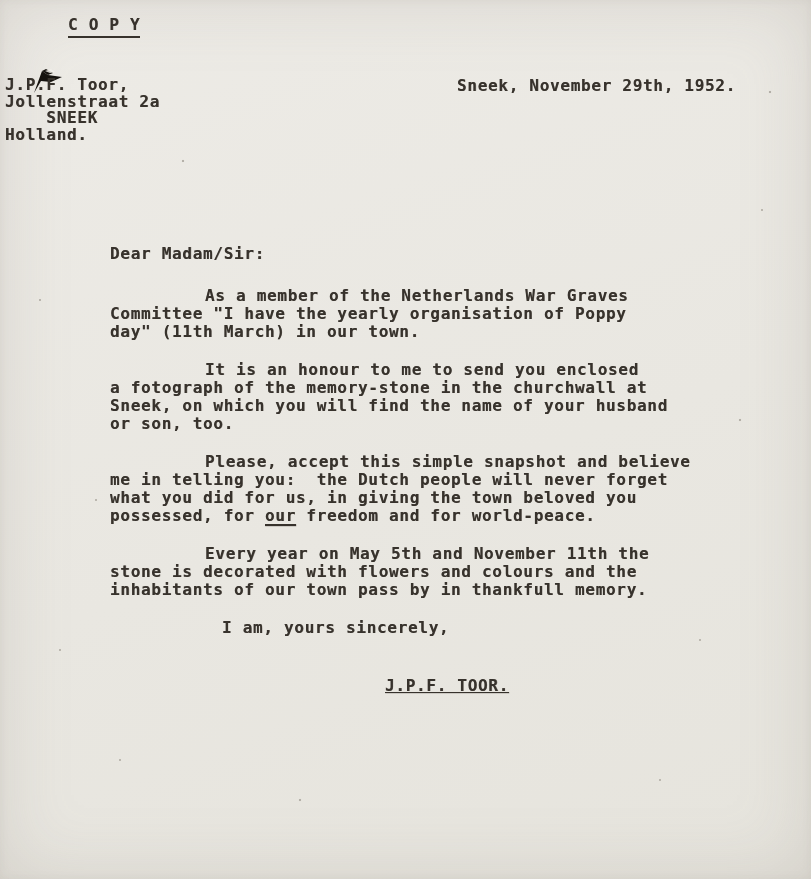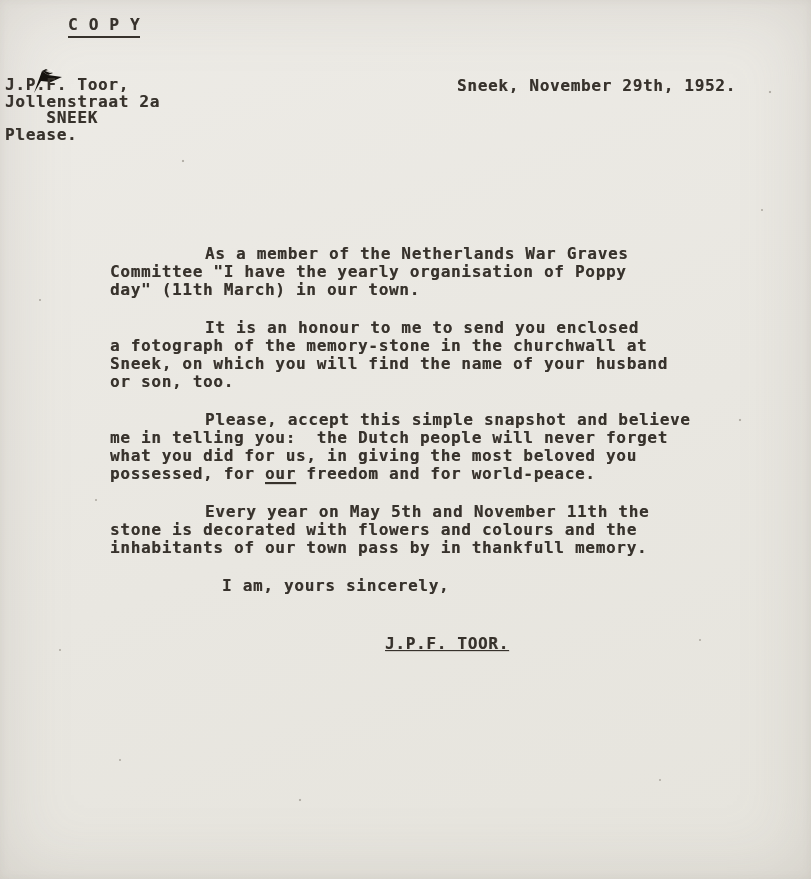--- a/index.html
+++ b/index.html
@@ -71,39 +71,40 @@
 
   <svg class="smudge" width="32" height="28" viewBox="0 0 32 28">
     <polygon points="1,25 9,3 15,7 29,9 18,14 8,13" fill="#16130f"></polygon>
     <polygon points="9,3 13,1 20,5 15,7" fill="#16130f"></polygon>
     <polygon points="12,3 18,1 22,4 17,5" fill="#f2f0ea" opacity="0.85"></polygon>
   </svg>
 
   <pre class="sender">J.P.F. Toor,
 Jollenstraat 2a
     SNEEK
-Please.</pre>
+Holland.</pre>
 
   <div class="date-line">Sneek, November 29th, 1952.</div>
 
   <div class="letter-body">
 
+    <div class="salutation">Dear Madam/Sir:</div>
 
     <p class="para">As a member of the Netherlands War Graves
 Committee "I have the yearly organisation of Poppy
 day" (11th March) in our town.</p>
 
     <p class="para">It is an honour to me to send you enclosed
 a fotograph of the memory-stone in the churchwall at
 Sneek, on which you will find the name of your husband
 or son, too.</p>
 
     <p class="para"><span>Please, accept this simple snapshot and believe
 me in telling you:  the Dutch people will never forget
-what you did for us, in giving the most beloved you
+what you did for us, in giving the town beloved you
 possessed, for </span><span class="u-word">our</span><span> freedom and for world-peace.</span></p>
 
     <p class="para">Every year on May 5th and November 11th the
 stone is decorated with flowers and colours and the
 inhabitants of our town pass by in thankfull memory.</p>
 
     <div class="closing">I am, yours sincerely,</div>
 
     <div class="signature">J.P.F. TOOR.</div>
 

